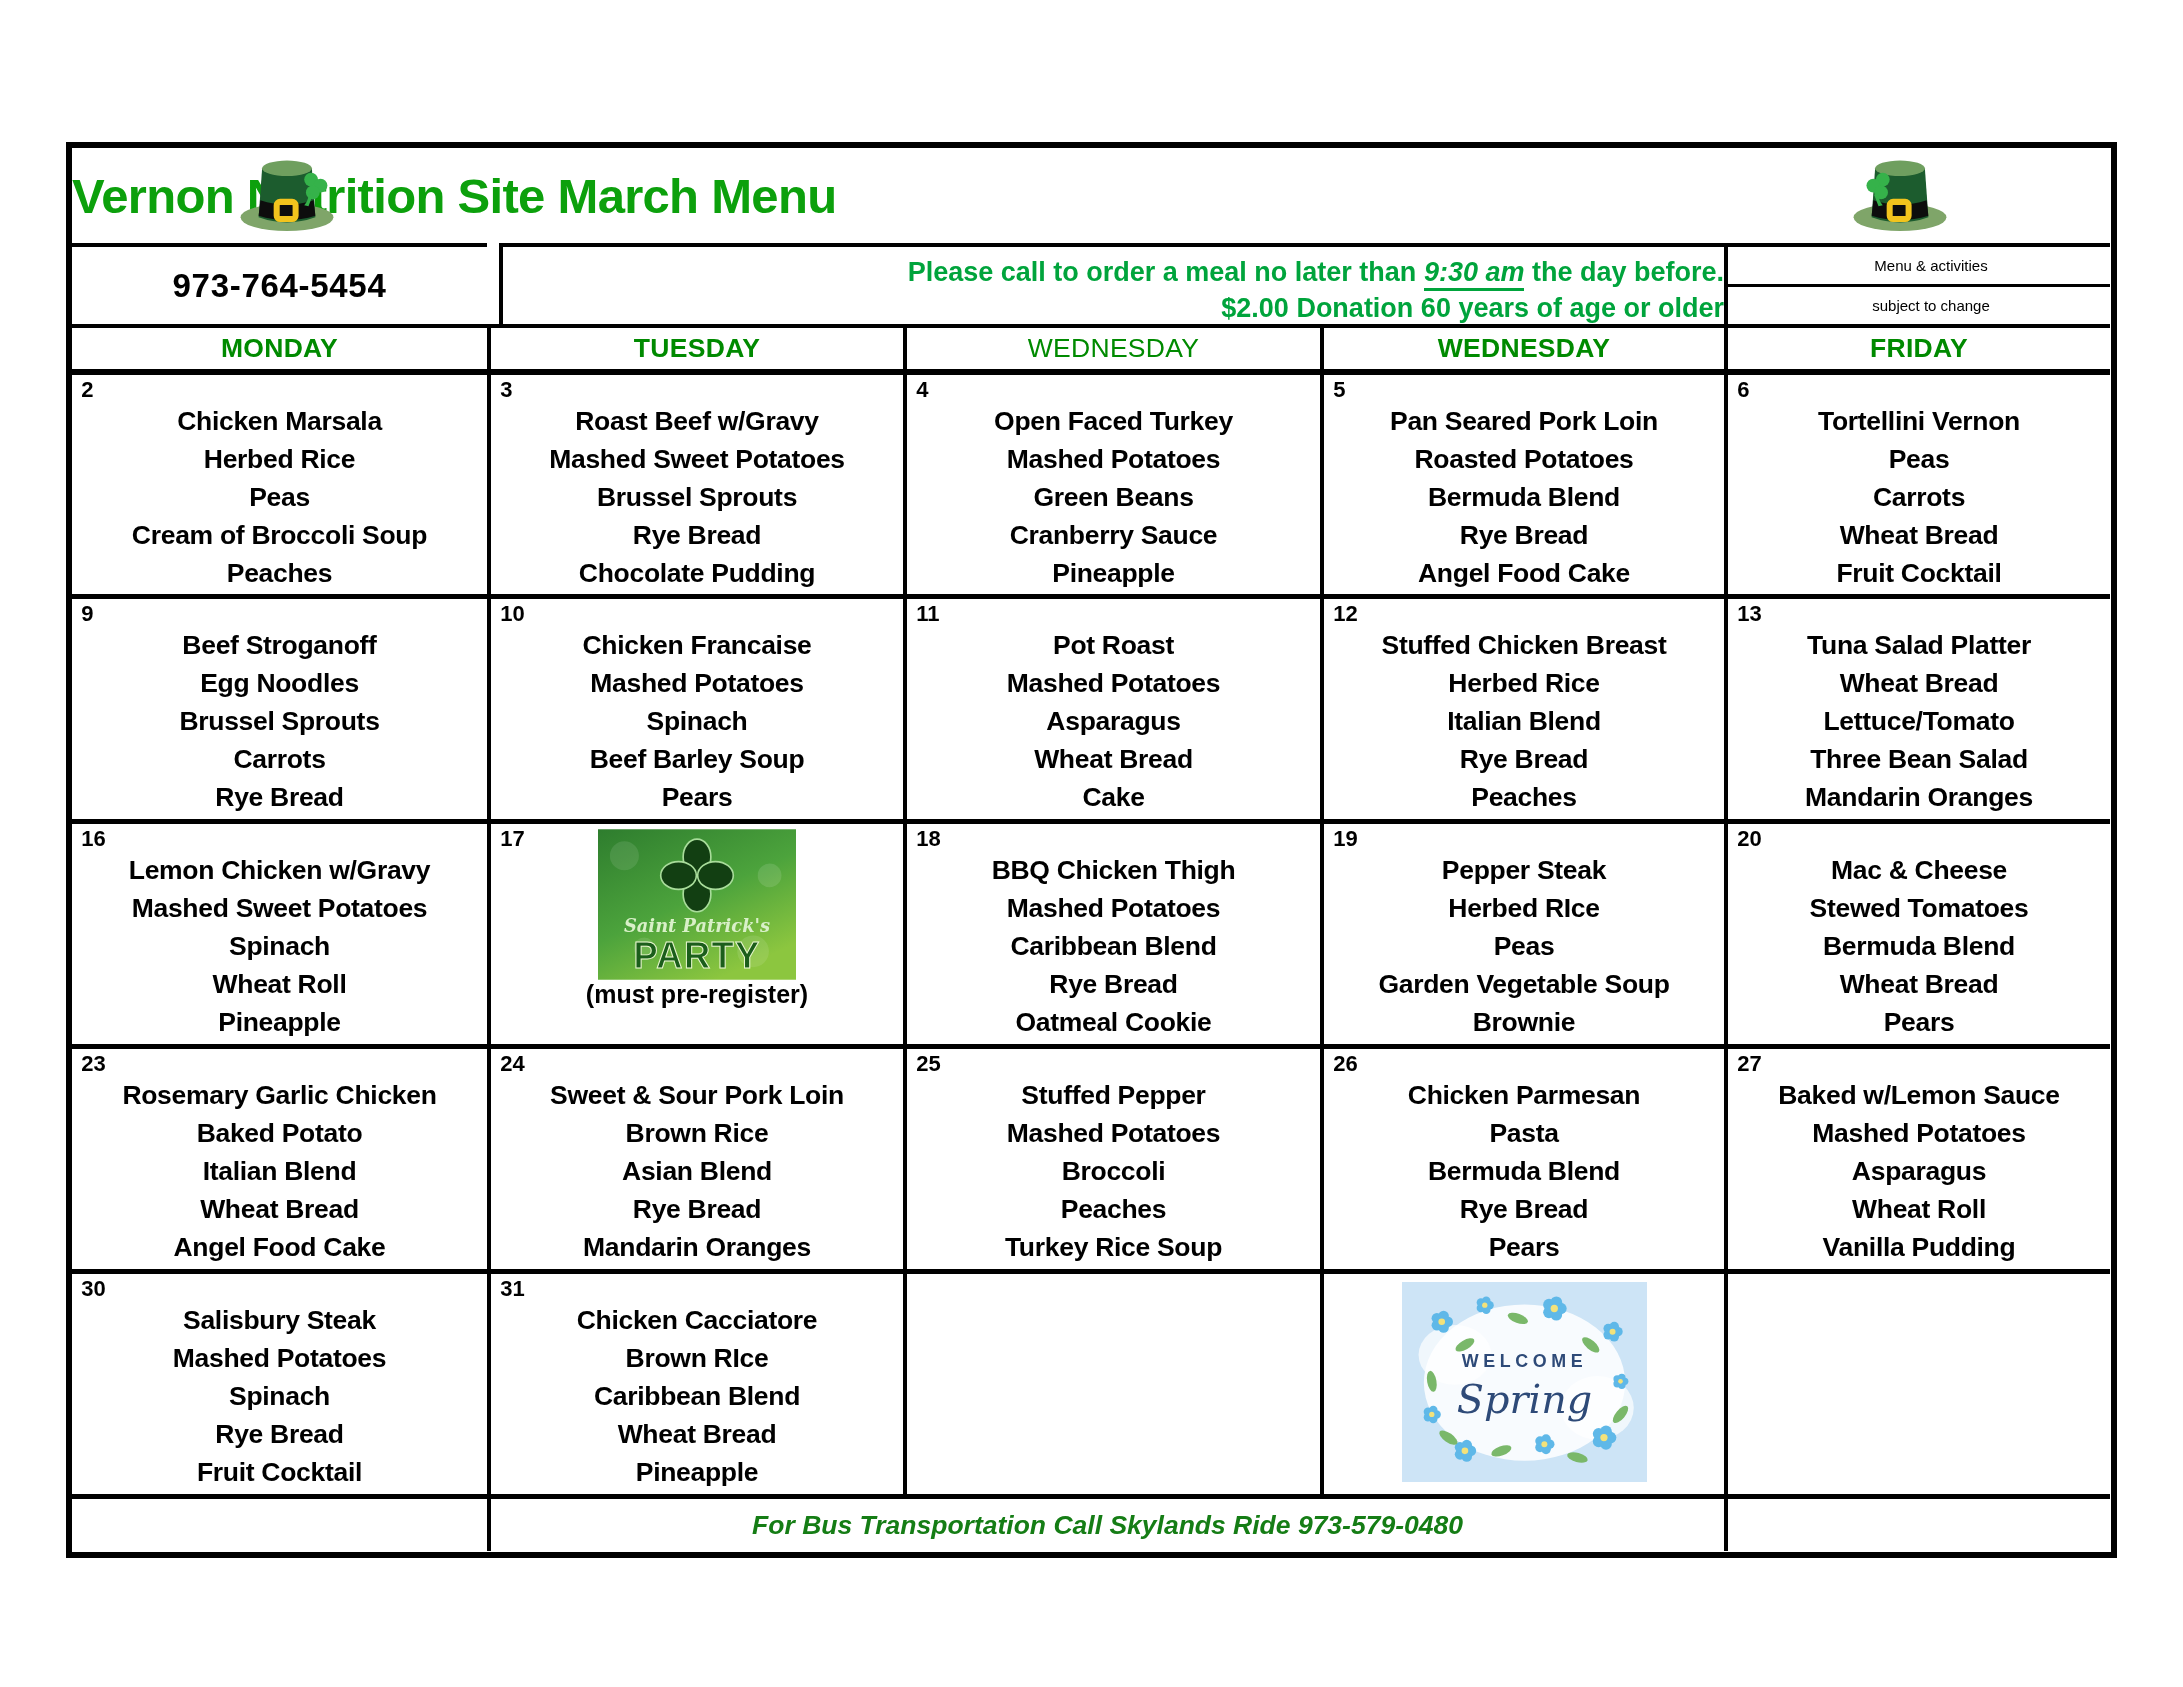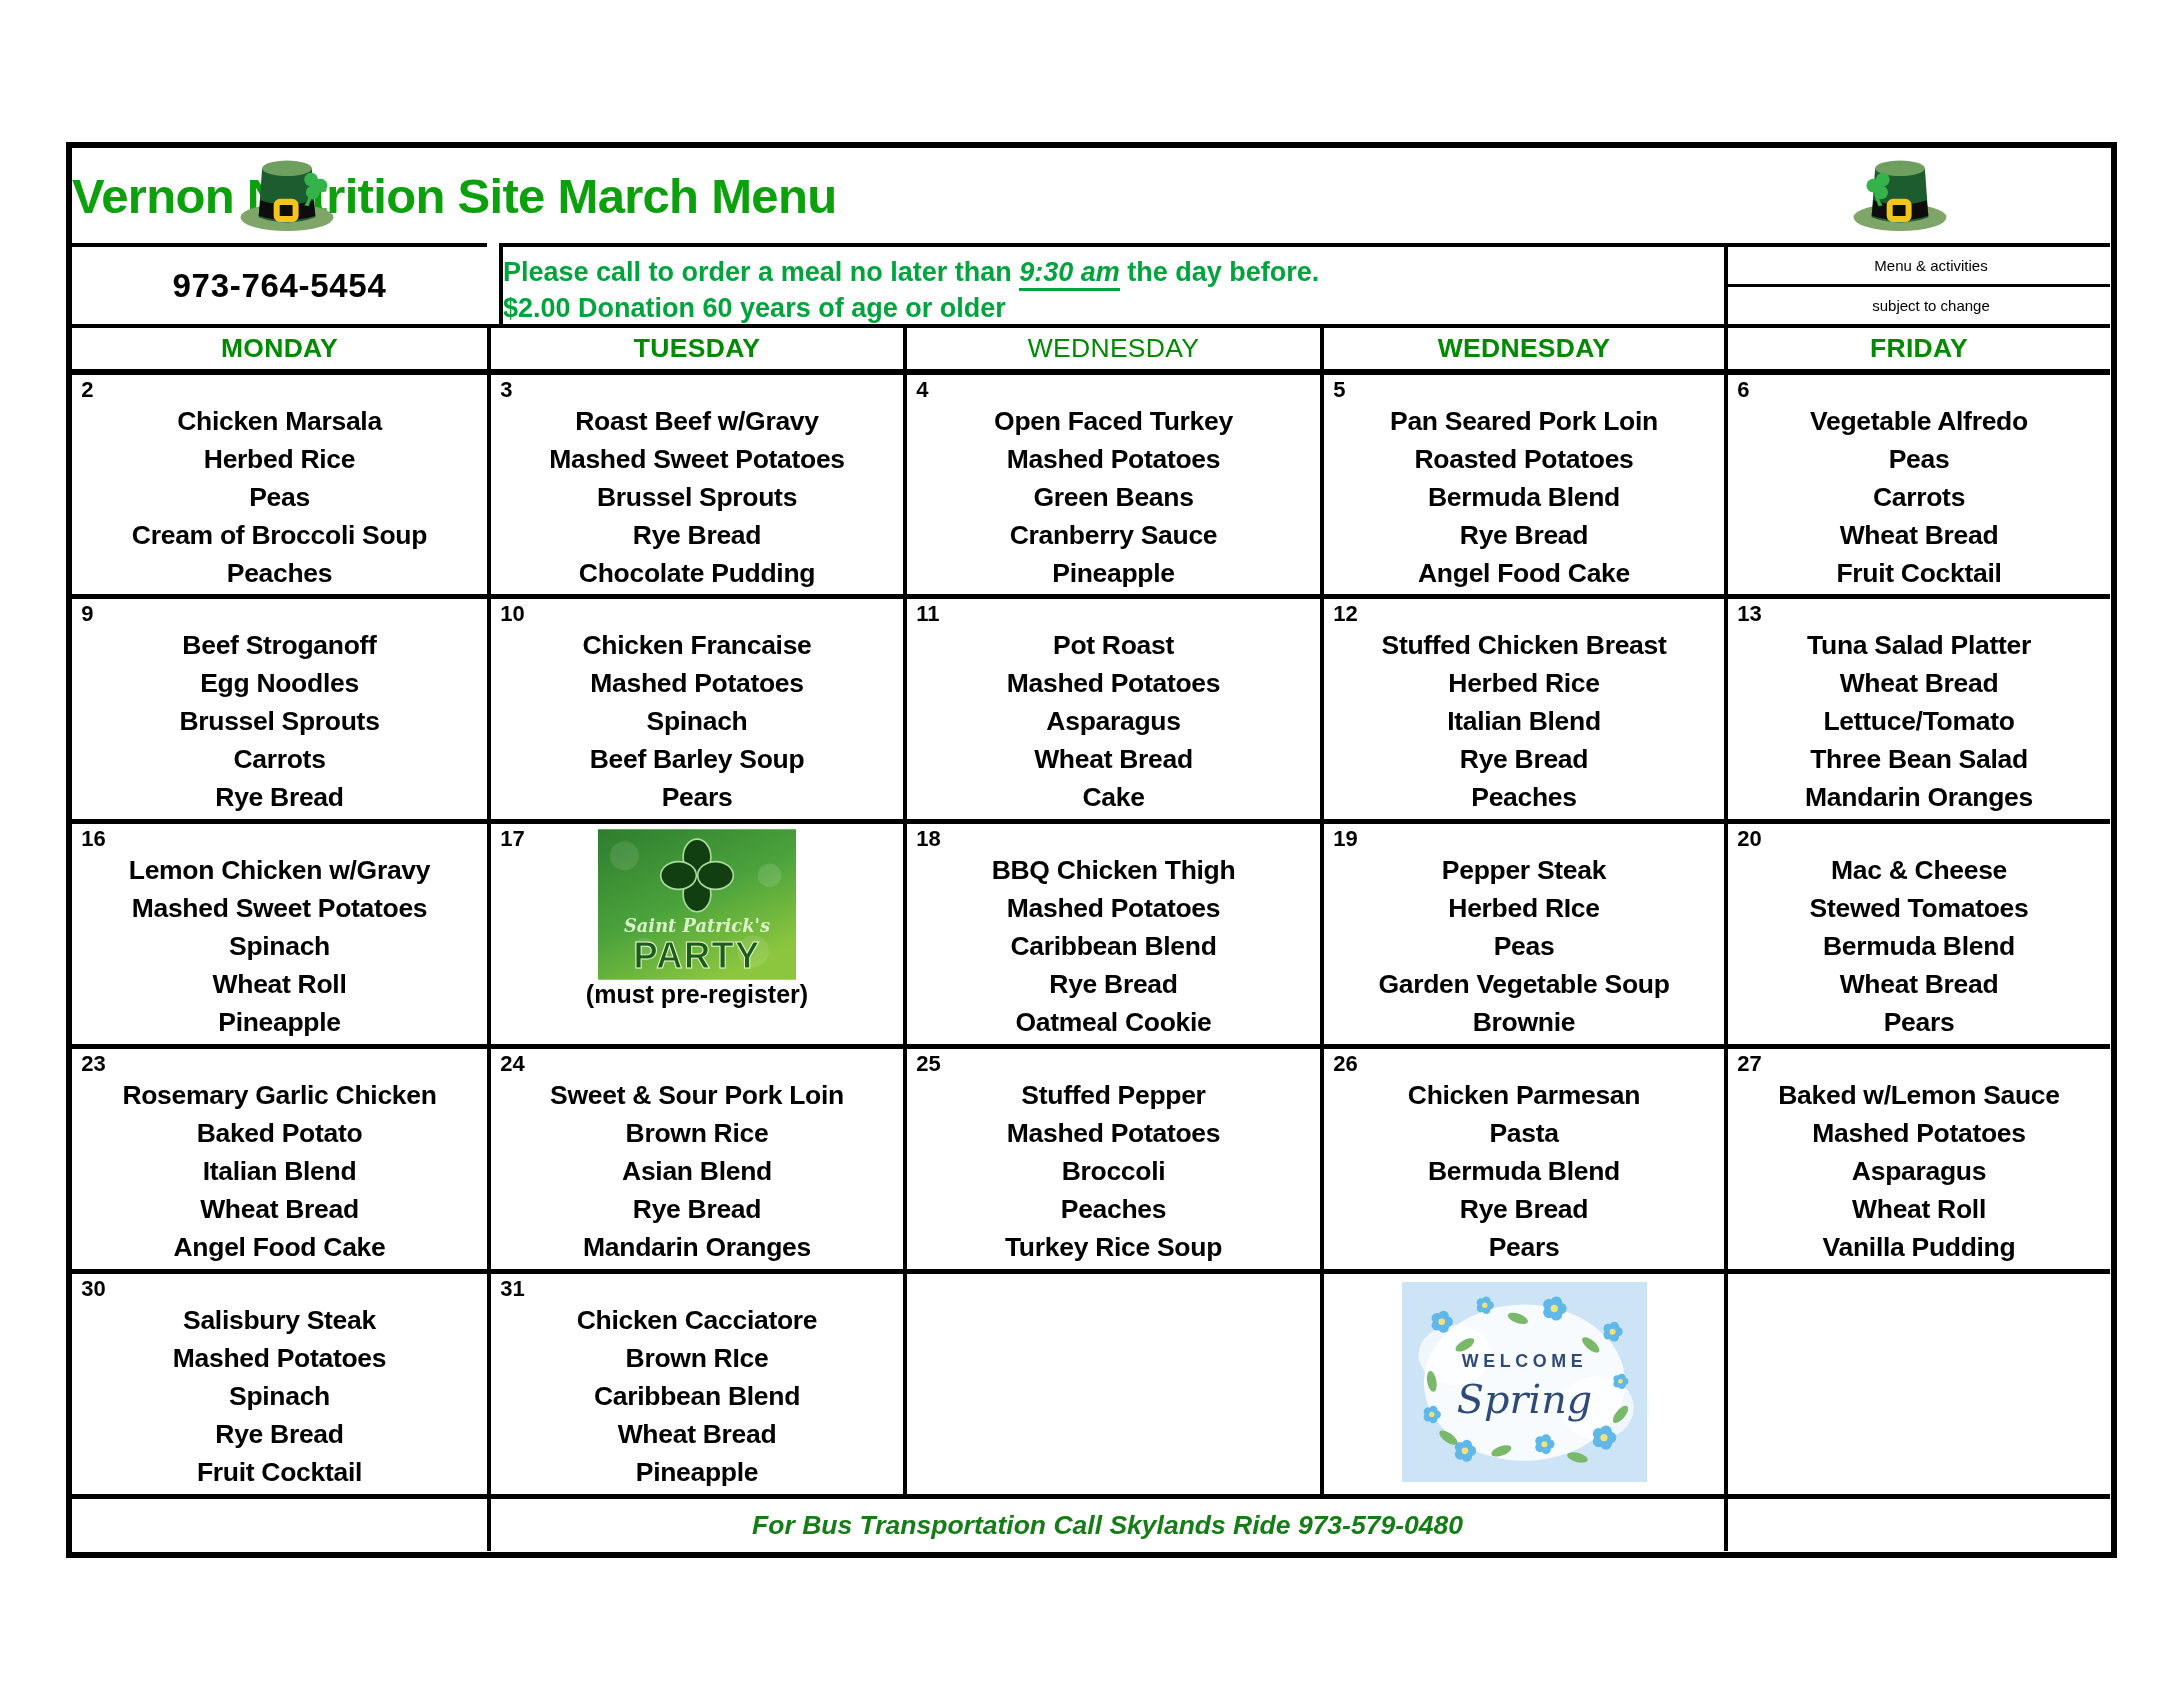--- a/index.html
+++ b/index.html
@@ -25,21 +25,21 @@
   
   .title-cell{display:flex;align-items:center;justify-content:flex-start;}
   .page-title{font-size:49px;font-weight:bold;color:#0CA00C;letter-spacing:-0.7px;}
   .hat{position:absolute;top:4px;width:116px;height:86px;}
   .hat-left{left:157px;}
   .hat-right{right:152px;}
 
   .phone-cell{display:flex;align-items:center;justify-content:center;text-align:center;}
   .phone{font-size:33px;font-weight:900;letter-spacing:0.7px;}
 
-  .call-cell{text-align:left;padding-top:6.6px;margin-left:12px;}
+  .call-cell{text-align:right;padding-top:6.6px;margin-left:12px;}
   .call-line{font-size:27px;font-weight:bold;color:#00A43C;line-height:36px;}
   .call-time{font-style:italic;border-bottom:3.3px solid #00A43C;padding-bottom:1.3px;}
 
   .note-cell{display:flex;flex-direction:column;}
   .note-half{flex:1;display:flex;align-items:center;justify-content:center;font-size:15px;font-weight:normal;padding-left:24px;}
   .note-half.second{border-top:3.3px solid #000;}
 
   .day-cell{display:flex;align-items:center;justify-content:center;}
   .day-name{font-size:26.5px;font-weight:bold;color:#008A00;letter-spacing:0.3px;}
   .day-name.thin{font-weight:normal;}
@@ -162,21 +162,21 @@
           <div class="item">Pan Seared Pork Loin</div>
           <div class="item">Roasted Potatoes</div>
           <div class="item">Bermuda Blend</div>
           <div class="item">Rye Bread</div>
           <div class="item">Angel Food Cake</div>
         </div>
       </div>
       <div class="cell week-cell bl bt-thick">
         <div class="daynum">6</div>
         <div class="items">
-          <div class="item">Vegetable Alfredo</div>
+          <div class="item">Tortellini Vernon</div>
           <div class="item">Peas</div>
           <div class="item">Carrots</div>
           <div class="item">Wheat Bread</div>
           <div class="item">Fruit Cocktail</div>
         </div>
       </div>
       <div class="cell week-cell bt">
         <div class="daynum">9</div>
         <div class="items">
           <div class="item">Beef Stroganoff</div>

